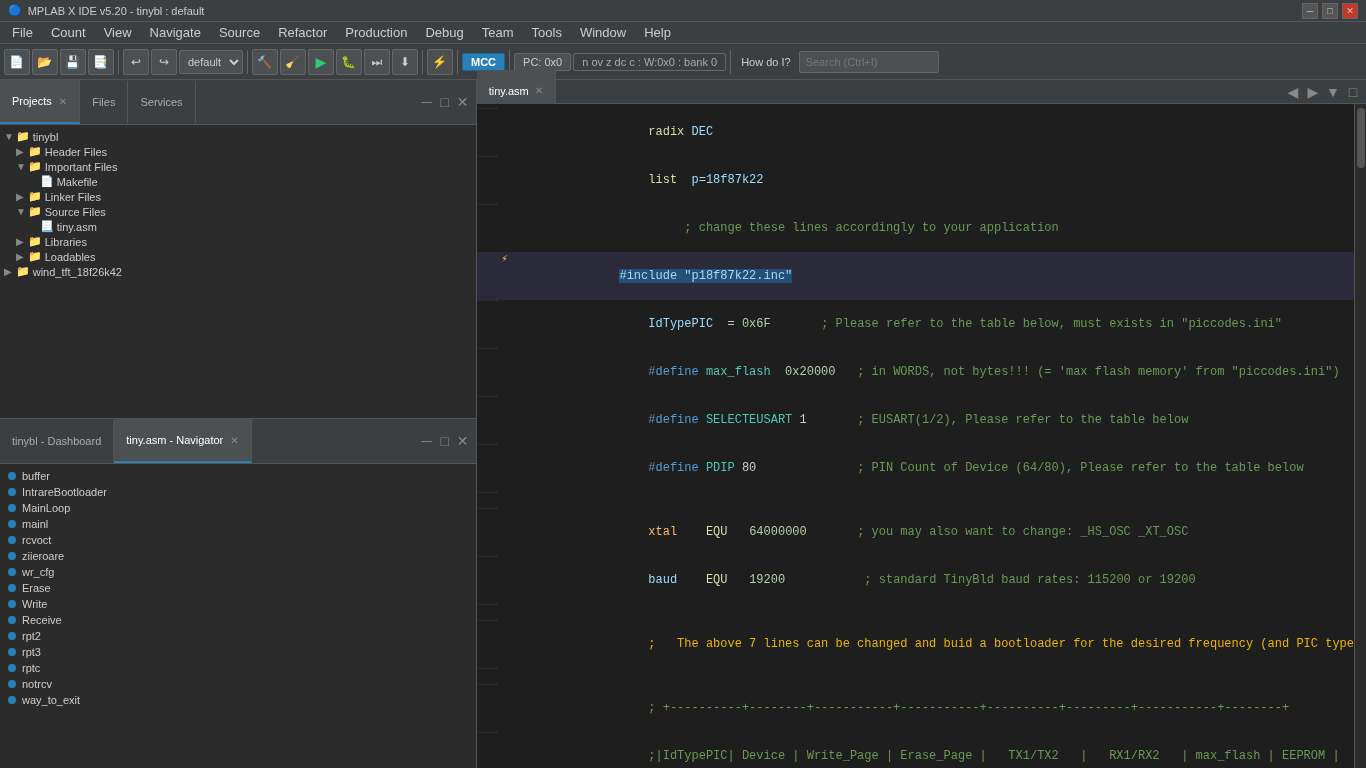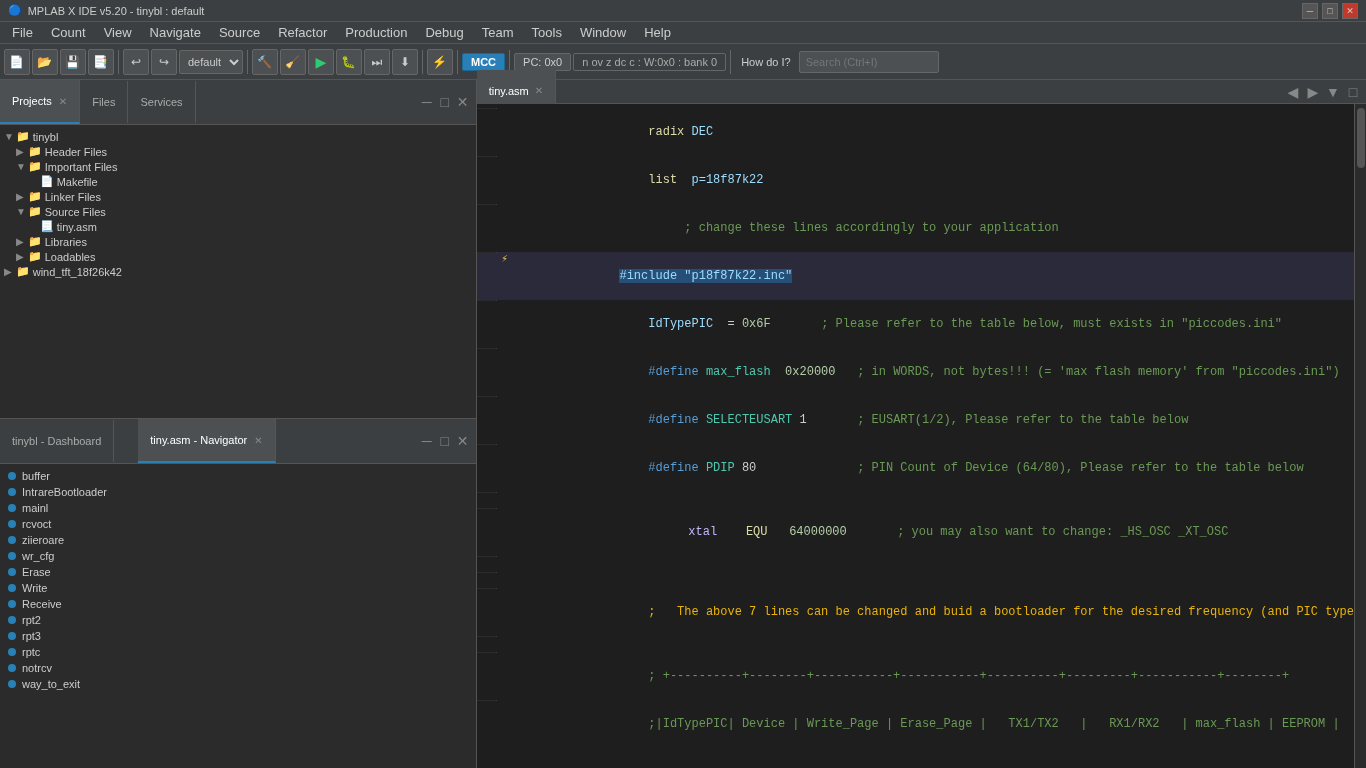--- a/index.html
+++ b/index.html
@@ -45,21 +45,21 @@
     #project-tree { flex: 1; background: #2b2b2b; overflow-y: auto; padding: 4px; font-size: 11px; }
     .tree-item { display: flex; align-items: center; padding: 1px 0; cursor: pointer; white-space: nowrap; }
     .tree-arrow { width: 12px; color: #888; font-size: 10px; }
     .tree-icon { margin-right: 3px; }
     .tree-label { color: #ccc; }
     .indent-1 { padding-left: 12px; }
     .indent-2 { padding-left: 24px; }
 
     
     #bottom-left { height: 350px; border-top: 1px solid #555; display: flex; flex-direction: column; }
-    .bottom-tab-bar { display: flex; background: #3c3f41; border-bottom: 1px solid #555; align-items: center; gap: 24px; }
+    .bottom-tab-bar { display: flex; background: #3c3f41; border-bottom: 1px solid #555; align-items: center; }
 
     
     #navigator-list { flex: 1; background: #2b2b2b; overflow-y: auto; padding: 4px; font-size: 11px; }
     .nav-item { display: flex; align-items: center; padding: 2px 4px; cursor: pointer; }
     .nav-dot { width: 8px; height: 8px; background: #2980b9; border-radius: 50%; margin-right: 6px; flex-shrink: 0; }
     .nav-label { color: #ccc; }
 
     
     #right-panel { flex: 1; display: flex; flex-direction: column; background: #1e1e1e; }
 
@@ -230,20 +230,24 @@
         <div class="nav-item">
           <div class="nav-dot"></div>
           <span class="nav-label">buffer</span>
         </div>
         <div class="nav-item">
           <div class="nav-dot"></div>
           <span class="nav-label">IntrareBootloader</span>
         </div>
         <div class="nav-item">
           <div class="nav-dot"></div>
+          <span class="nav-label">MainLoop</span>
+        </div>
+        <div class="nav-item">
+          <div class="nav-dot"></div>
           <span class="nav-label">mainl</span>
         </div>
         <div class="nav-item">
           <div class="nav-dot"></div>
           <span class="nav-label">rcvoct</span>
         </div>
         <div class="nav-item">
           <div class="nav-dot"></div>
           <span class="nav-label">ziieroare</span>
         </div>
@@ -374,27 +378,30 @@
           <div class="code-line">
             <div class="line-gutter"></div>
             <div class="line-indicator"></div>
             <div class="line-content">&nbsp;</div>
           </div>
 
           <div class="code-line">
             <div class="line-gutter"></div>
             <div class="line-indicator"></div>
             <div class="line-content">
-              <span style="color:#ccc;">    </span><span style="color:#c4b5fd;margin-left:40px;">xtal</span><span style="color:#ccc;">    </span><span style="color:#dcdcaa;">EQU</span><span style="color:#ccc;">   </span><span style="color:#b5cea8;">64000000</span><span style="color:#6a9955;">       ; you may also want to change: _HS_OSC _XT_OSC</span>
-            </div>
-          </div>
-
-          <div class="code-line">
-            <div class="line-gutter"></div>
-            <div class="line-indicator"></div>
+              <span style="color:#ccc;">    </span><span style="color:#fdba74;">xtal</span><span style="color:#ccc;">    </span><span style="color:#dcdcaa;">EQU</span><span style="color:#ccc;">   </span><span style="color:#b5cea8;">64000000</span><span style="color:#6a9955;">       ; you may also want to change: _HS_OSC _XT_OSC</span>
+            </div>
+          </div>
+
+          <div class="code-line">
+            <div class="line-gutter"></div>
+            <div class="line-indicator"></div>
+            <div class="line-content">
+              <span style="color:#ccc;">    </span><span style="color:#9cdcfe;">baud</span><span style="color:#ccc;">    </span><span style="color:#dcdcaa;">EQU</span><span style="color:#ccc;">   </span><span style="color:#b5cea8;">19200</span><span style="color:#6a9955;">           ; standard TinyBld baud rates: 115200 or 19200</span>
+            </div>
           </div>
 
           <div class="code-line">
             <div class="line-gutter"></div>
             <div class="line-indicator"></div>
             <div class="line-content">&nbsp;</div>
           </div>
 
           <div class="code-line">
             <div class="line-gutter"></div>

